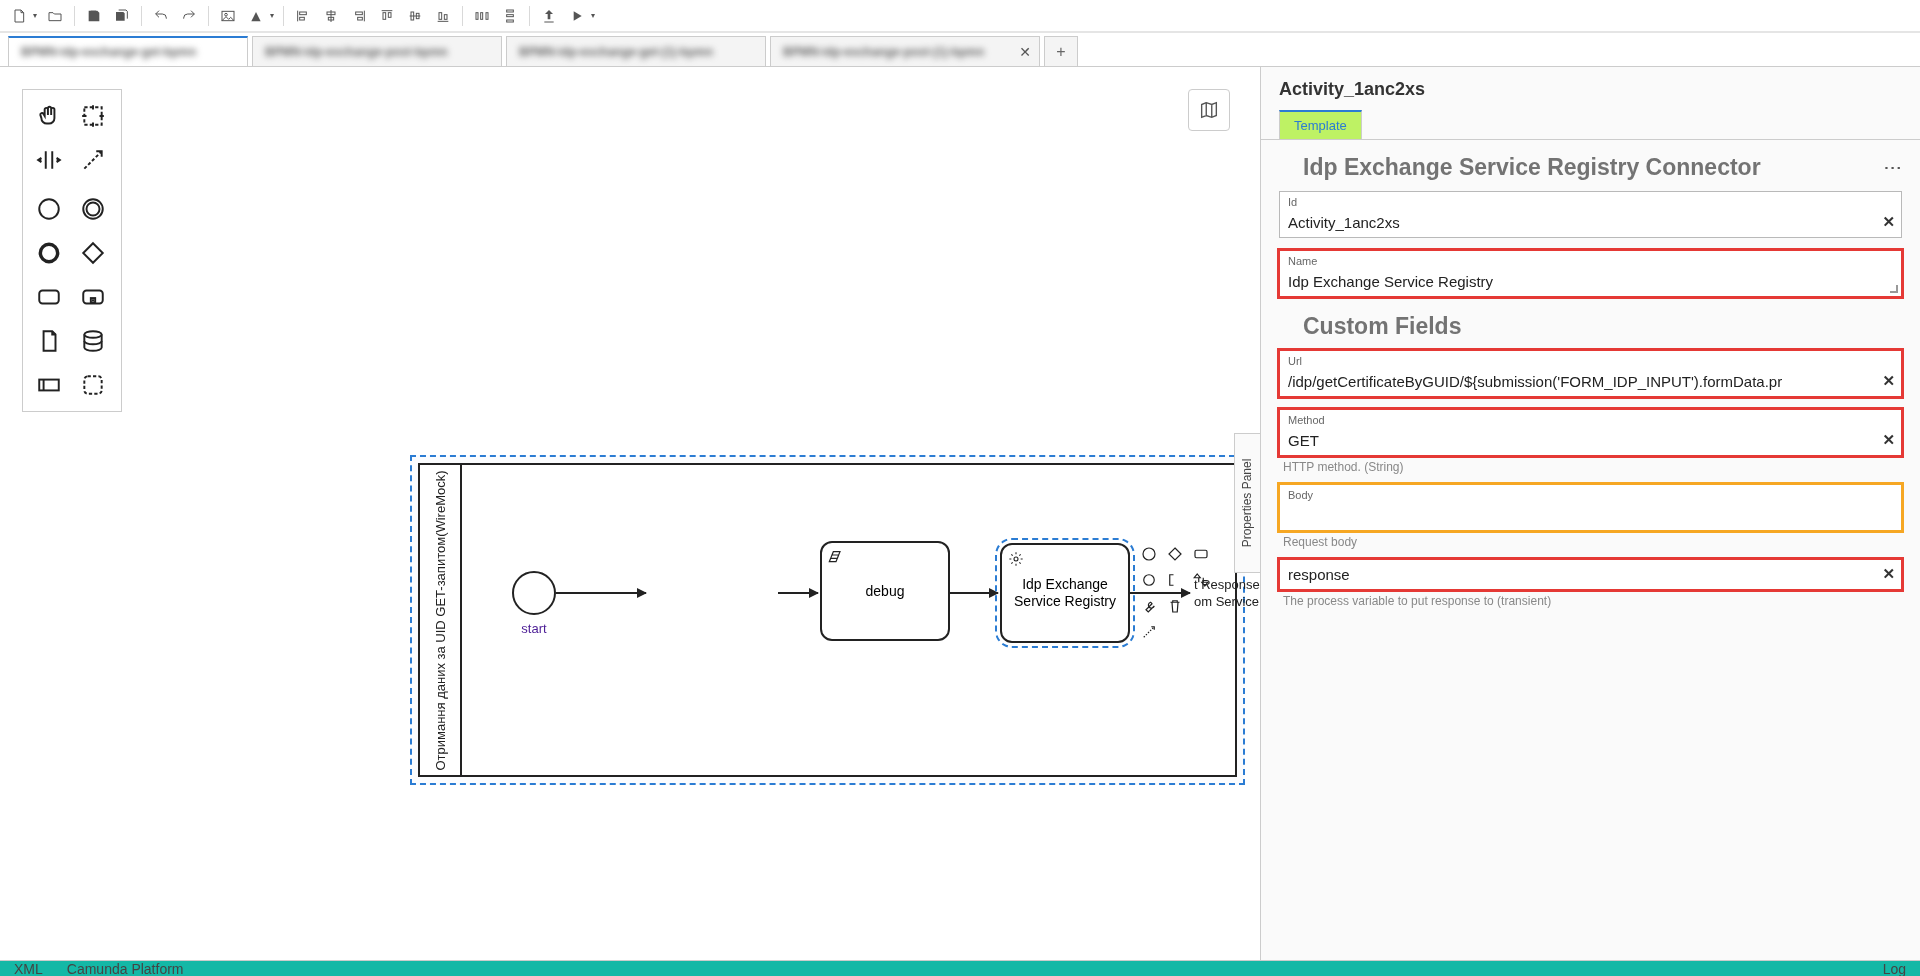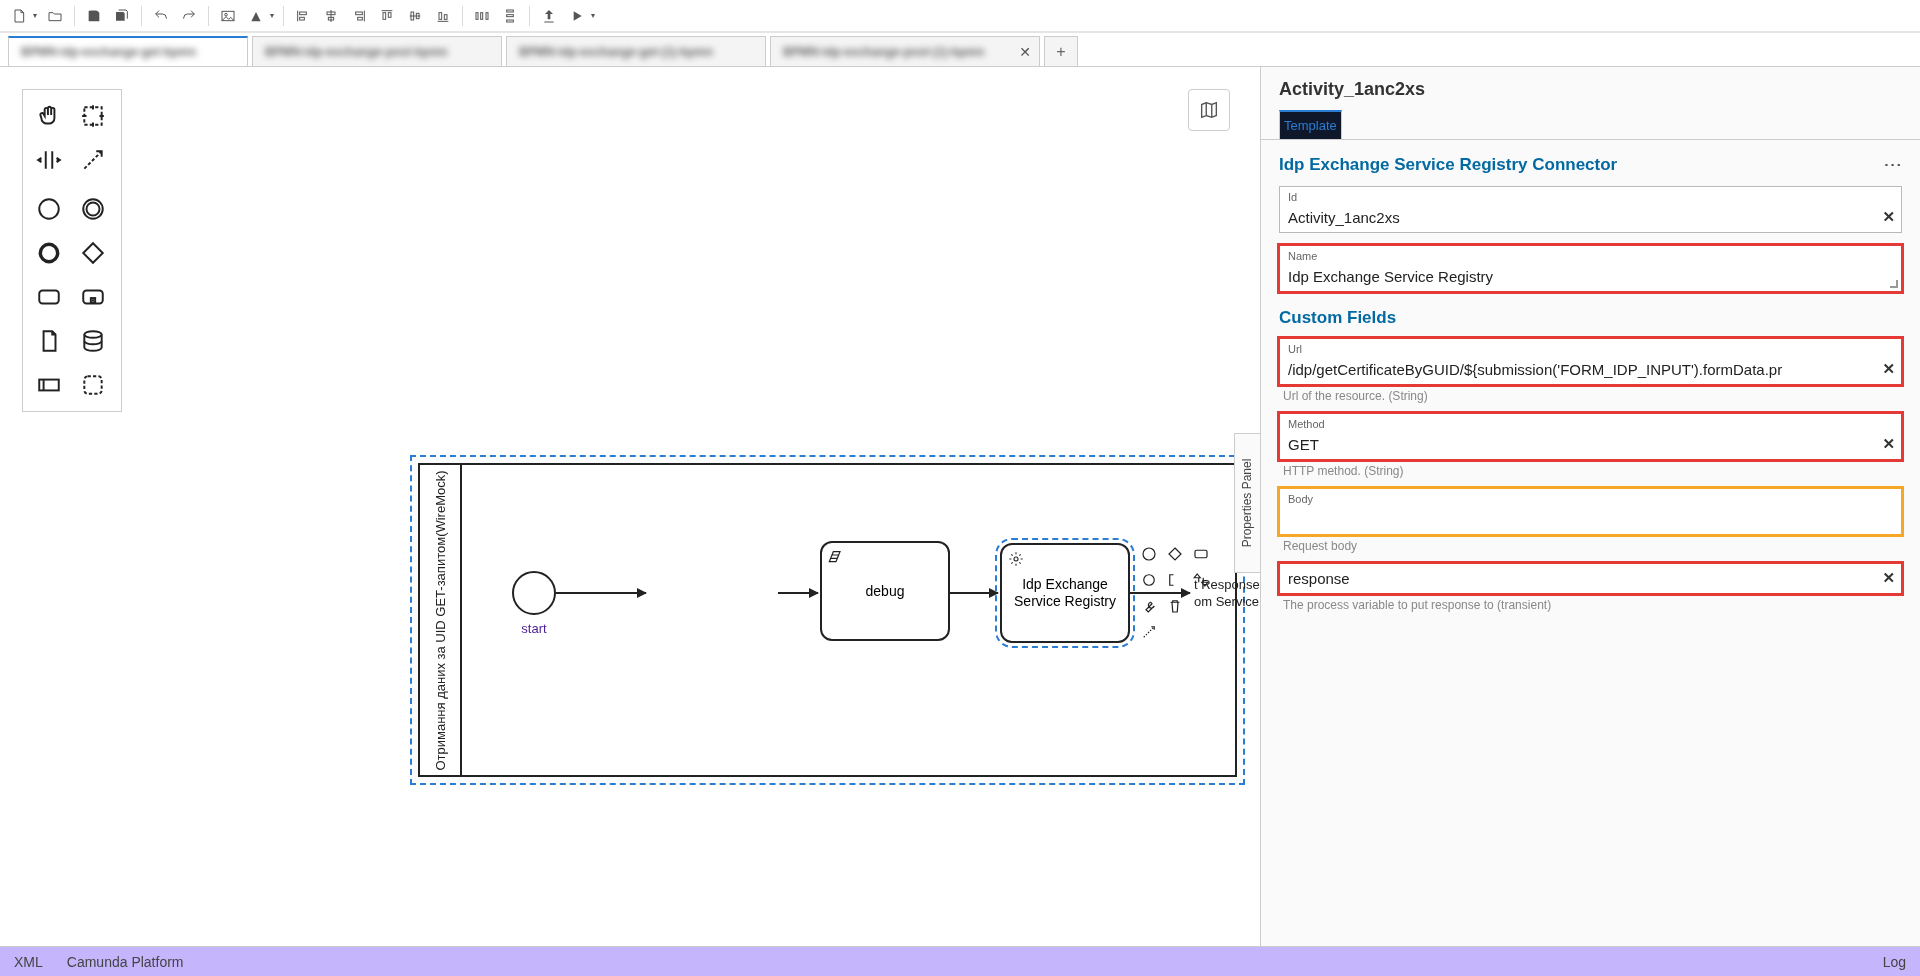--- a/index.html
+++ b/index.html
@@ -58,39 +58,39 @@
 
   
   .pp-handle{position:absolute;right:0;top:366px;width:26px;height:140px;border:1px solid #ccc;border-right:none;background:#fafafa;display:flex;align-items:center;justify-content:center;cursor:pointer;}
   .pp-handle span{transform:rotate(-90deg);white-space:nowrap;font-size:12px;color:#444;}
 
   
   .props{width:660px;border-left:1px solid #ccc;background:#fafafa;display:flex;flex-direction:column;font-size:14px;color:#333;overflow:auto;}
   .props-header{padding:12px 18px 4px;}
   .props-header h2{font-size:18px;font-weight:700;color:#333;}
   .props-tabs{display:flex;border-bottom:1px solid #ccc;padding:0 18px;margin-top:6px;}
-  .props-tab{padding:6px 4px;border:1px solid #ccc;border-bottom:none;background:#0f172a;font-size:13px;color:#2b7cd3;border-top:2px solid #2b7cd3;}
+  .props-tab{padding:6px 14px;border:1px solid #ccc;border-bottom:none;background:#bef264;font-size:13px;color:#2b7cd3;border-top:2px solid #2b7cd3;}
   .group-title{display:flex;align-items:center;justify-content:space-between;padding:14px 18px 6px;}
-  .group-title h3{font-size:17px;font-weight:700;color:#0369a1;}
+  .group-title h3{font-size:23px;font-weight:700;color:#737373;margin-left:24px;}
   .dots{font-size:18px;color:#555;cursor:pointer;transform:rotate(90deg);}
   .field{padding:4px 18px 2px;}
   .field-box{border:1px solid #b9b9b9;background:#fff;position:relative;}
   .field-box.hl-red{outline:3px solid #e53935;outline-offset:-1px;}
   .field-box.hl-orange{outline:3px solid #f6a723;outline-offset:-1px;}
   .field label{display:block;font-size:11px;color:#666;padding:4px 8px 0;}
   .field input{width:100%;border:none;outline:none;padding:6px 26px 6px 8px;font-size:15px;color:#222;background:transparent;}
   .field .clear{position:absolute;right:6px;bottom:6px;font-size:15px;color:#333;cursor:pointer;font-weight:700;}
   .hint{font-size:12px;color:#888;padding:2px 22px 0;}
   .resize-corner{position:absolute;right:3px;bottom:3px;width:10px;height:10px;}
   .resize-corner::before,.resize-corner::after{content:"";position:absolute;background:#999;}
   .resize-corner::before{right:0;bottom:0;width:8px;height:2px;}
   .resize-corner::after{right:0;bottom:0;width:2px;height:8px;}
 
   
-  .status{height:30px;border-top:1px solid #ccc;display:flex;align-items:center;padding:0 14px;font-size:14px;color:#444;background:#c4b5fd;justify-content:space-between;}
+  .status{height:16px;border-top:1px solid #ccc;display:flex;align-items:center;padding:0 14px;font-size:14px;color:#444;background:#14b8a6;justify-content:space-between;}
   .status .left{display:flex;gap:24px;}
 </style>
 </head>
 <body>
 
 <div class="toolbar">
   <div class="btn">
       <svg viewBox="0 0 24 24">
         <path d="M6 3h9l4 4v14H6z"></path>
         <path d="M15 3v4h4"></path>
@@ -458,21 +458,20 @@
       <h3>Custom Fields</h3>
     </div>
 
     <div class="field">
       <div class="field-box hl-red">
         <label>Url</label>
         <input value="/idp/getCertificateByGUID/${submission('FORM_IDP_INPUT').formData.pr" style="">
         <span class="clear">✕</span>
       </div>
     </div>
-    <div class="hint">Url of the resource. (String)</div>
 
     <div class="field" style="margin-top:6px">
       <div class="field-box hl-red">
         <label>Method</label>
         <input value="GET" style="">
         <span class="clear">✕</span>
       </div>
     </div>
     <div class="hint">HTTP method. (String)</div>
 

